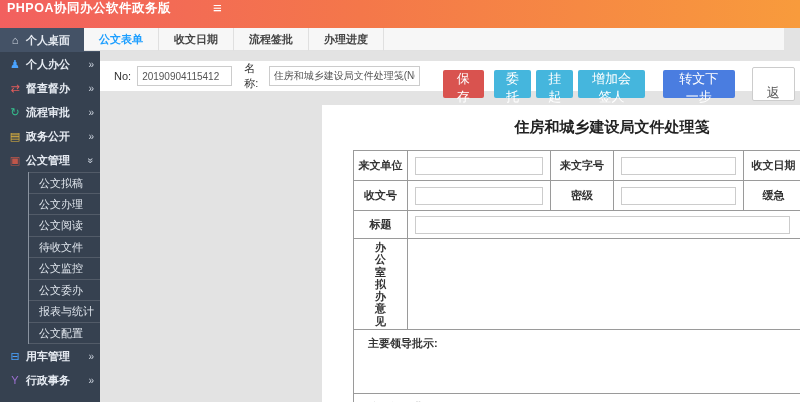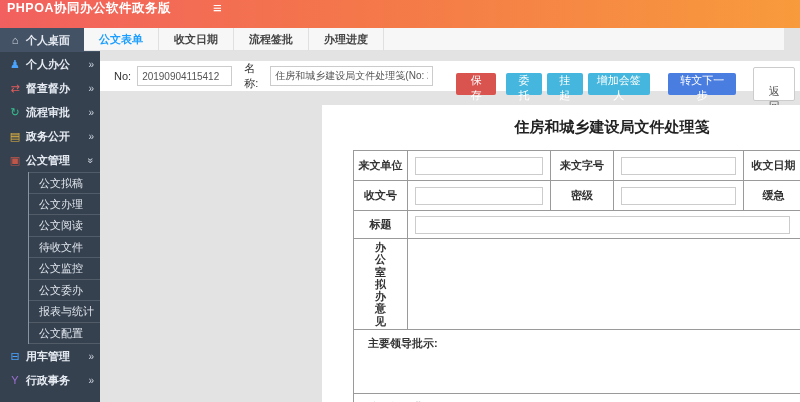--- a/index.html
+++ b/index.html
@@ -40,21 +40,21 @@
   .tab.active { color:#1e9fff; }
 
   
   .toolbar { position:absolute; left:100px; top:61px; width:700px; height:30px; background:#fff;
              display:flex; align-items:center; padding-left:14px; font-size:11px; color:#333; }
   .toolbar label { margin-right:6px; }
   .t-input { height:20px; border:1px solid #ccc; font-size:10px; color:#555;
              padding:0 4px; font-family:"Liberation Sans","DejaVu Sans",sans-serif; }
   .no-input { width:95px; margin-right:12px; }
   .name-input { width:200px; margin-right:23px; white-space:nowrap; overflow:hidden; }
-  .btn { height:22px; font-size:11px; border:none; border-radius:2px; color:#fff;
+  .btn { height:28px; font-size:13px; border:none; border-radius:2px; color:#fff;
          padding:0 9px; margin-right:5px; cursor:pointer;
          font-family:"Liberation Sans","DejaVu Sans",sans-serif;margin-top:16px; }
   .btn-danger { background:#d9534f; padding:0 11px; margin-right:10px; }
   .btn-info { background:#45b6dd; }
   .btn-primary { background:#4a7de0; margin-left:13px; padding:0 12px;text-align:center; }
   .btn-default { background:#fff; color:#555; border:1px solid #ccc; margin-left:12px; padding:16px 11px; }
 
   
   .doc-panel { position:absolute; left:322px; top:105px; width:580px; height:420px; background:#fff; }
   .doc-title { text-align:center; font-size:15px; font-weight:bold; color:#222; margin-top:13px; }

